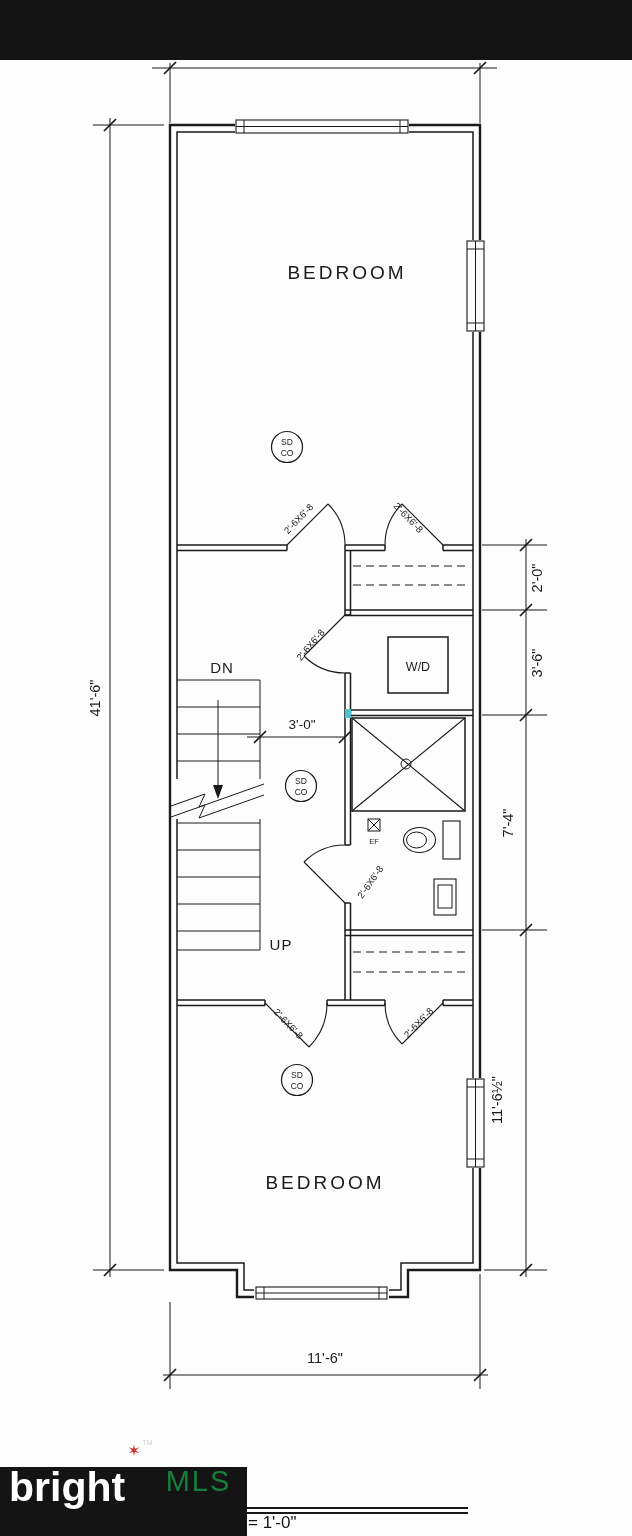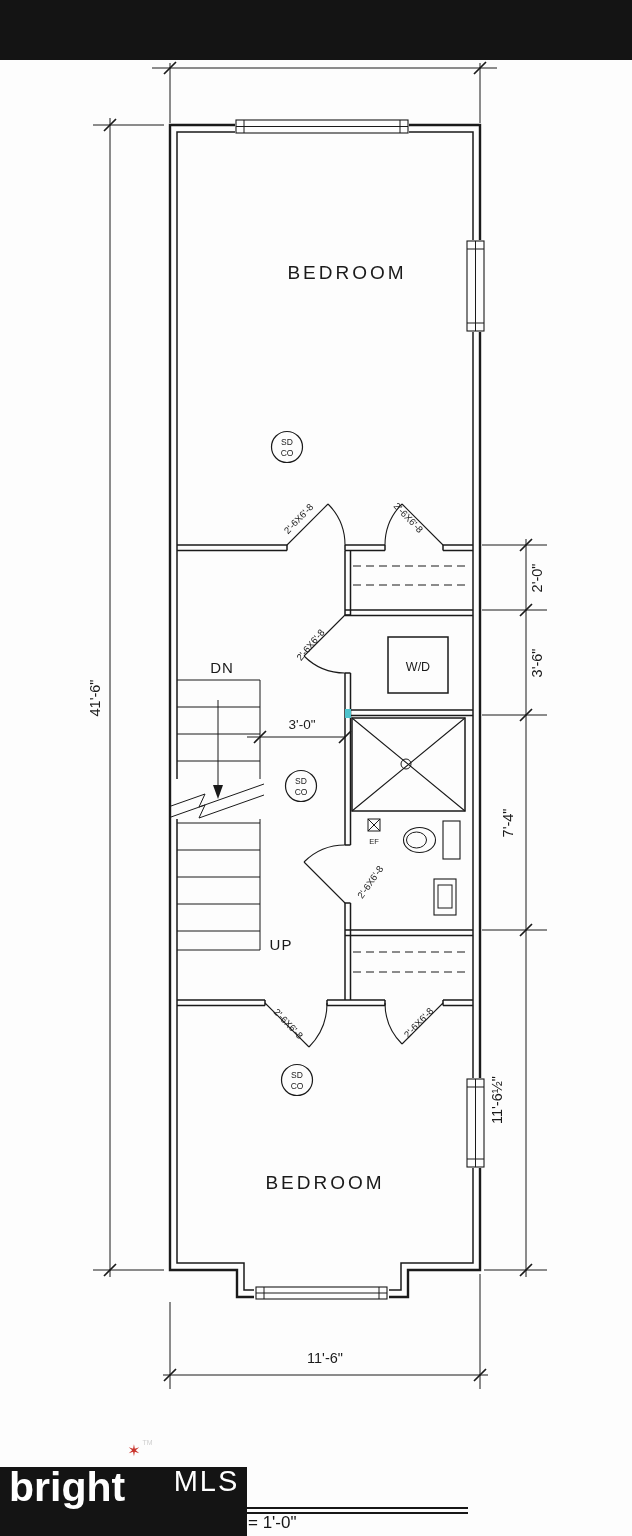--- a/index.html
+++ b/index.html
@@ -28,21 +28,21 @@
   .t-hall{font-size:13.5px}
   .title-text{position:absolute;left:247px;top:1472px;font-size:31px;letter-spacing:1.5px;color:#171717;white-space:nowrap}
   .rule{position:absolute;background:#171717}
   .rule-a{left:247px;top:1507px;width:221px;height:2.2px}
   .rule-b{left:247px;top:1512px;width:221px;height:1.6px}
   .scale-text{position:absolute;left:248px;top:1513px;font-size:17px;color:#171717;white-space:nowrap}
   .logo{position:absolute;left:0;top:1467px;width:247px;height:69px;background:#141414;display:flex;align-items:flex-start;padding-left:9px;box-sizing:border-box}
   .logo-brand{color:#ffffff;font-size:41px;font-weight:bold;line-height:1}
   .logo-star{color:#c9342c;font-size:16px;line-height:1;margin:-24px 0 0 2px}
   .logo-tm{color:#cfcfcf;font-size:7px;line-height:1;margin:-28px 0 0 2px}
-  .logo-mls{color:#ffffff;font-size:29px;letter-spacing:2px;margin-left:21px;line-height:1}
+  .logo-mls{color:#15803d;font-size:29px;letter-spacing:2px;margin-left:13px;line-height:1}
 </style>
 </head>
 <body>
 
 <div class="page">
 
   <div class="topbar"></div>
 
   <svg class="plan-svg" width="632" height="1536" viewBox="0 0 632 1536">
 

